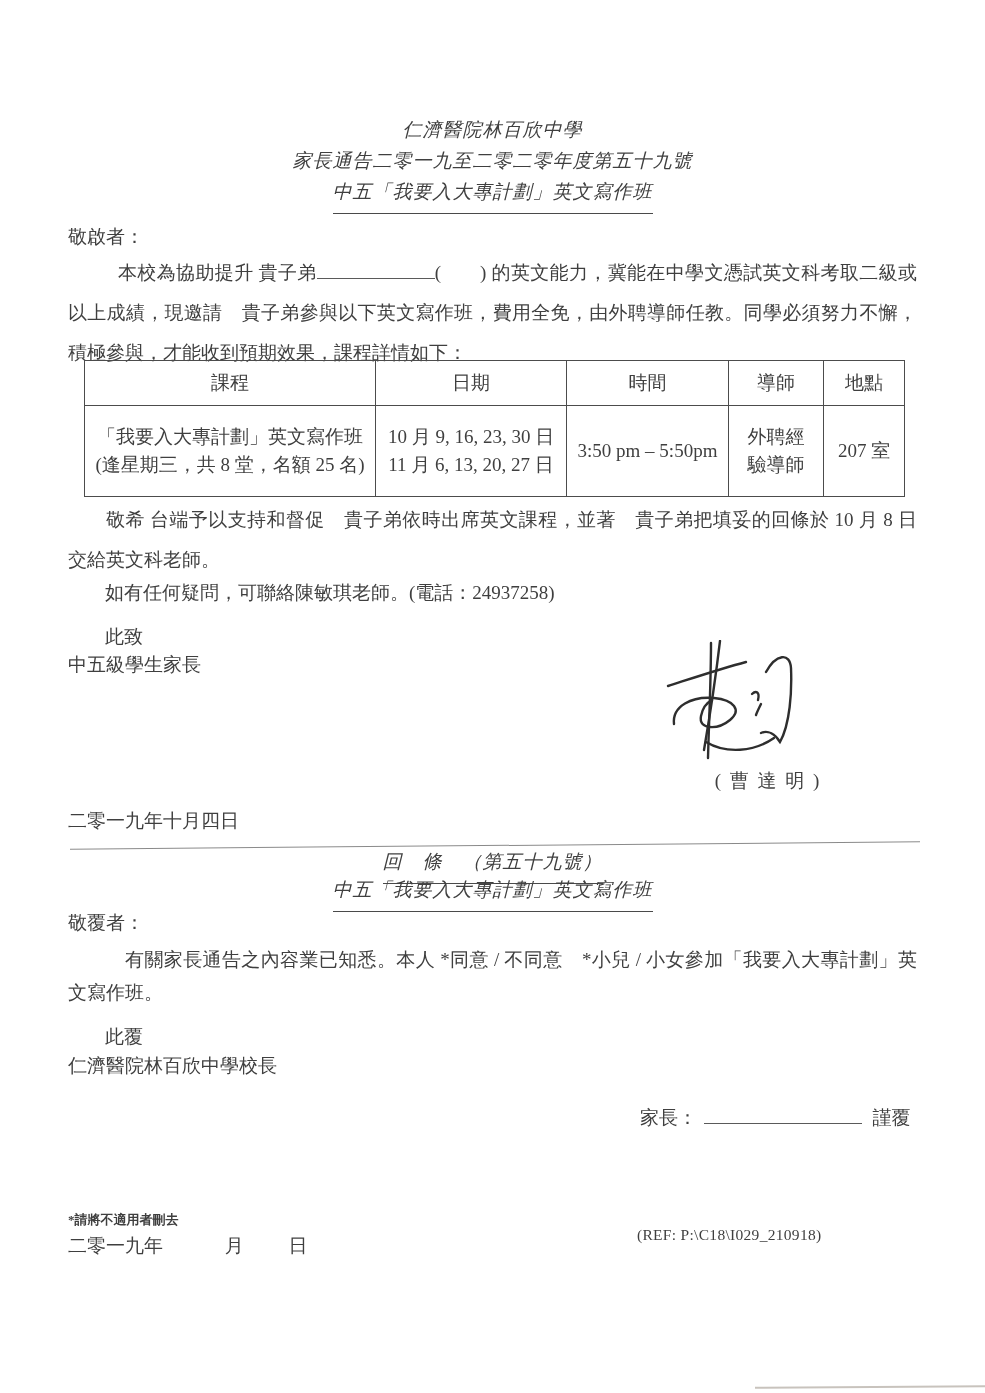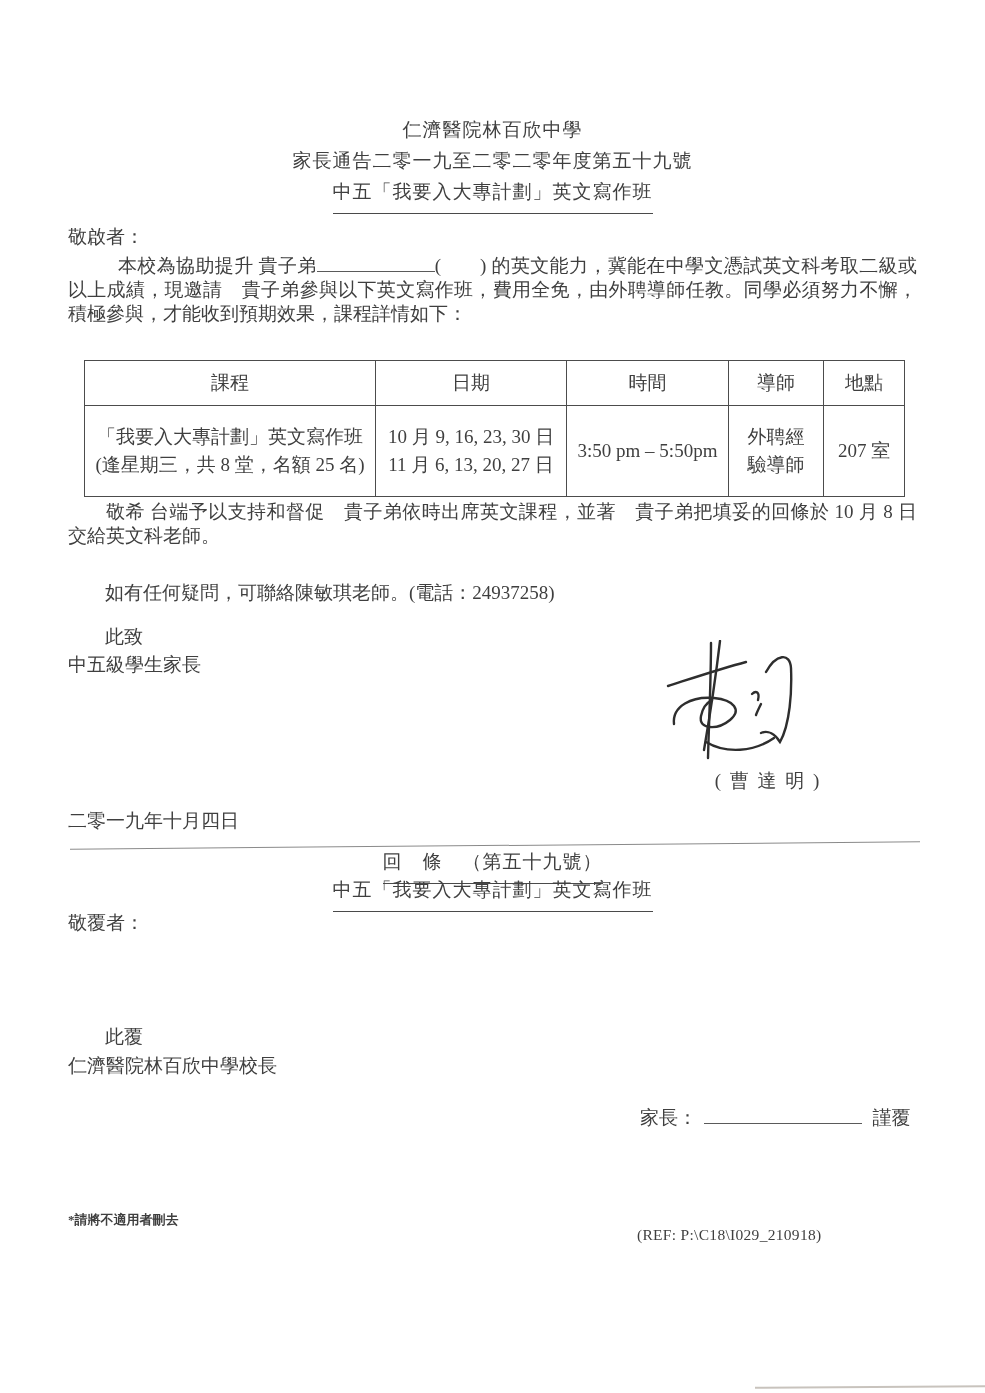--- a/index.html
+++ b/index.html
@@ -7,23 +7,23 @@
     position:relative;
     width:985px;height:1393px;
     background:#ffffff;
     color:#3f3f3f;
     font-family:"Liberation Serif","DejaVu Serif",serif;
     font-size:19px;
     overflow:hidden;
   }
   .abs{position:absolute;}
   .center{text-align:center;}
-  .hdr{width:985px;left:0;letter-spacing:1px;}
+  .hdr{width:985px;left:0;letter-spacing:1px;font-style:italic;}
   .u{border-bottom:1.5px solid #4a4a4a;padding-bottom:8px;display:inline-block;}
-  .para{line-height:24px;text-align:justify;}
+  .para{line-height:40px;text-align:justify;}
   .blank{display:inline-block;border-bottom:1.5px solid #5a5a5a;height:18px;vertical-align:baseline;}
   table.course{border-collapse:collapse;table-layout:fixed;}
   table.course th,table.course td{
     border:1.4px solid #4c4c4c;
     text-align:center;vertical-align:middle;
     font-weight:normal;font-size:19px;line-height:28px;
     padding:2px 8px;
   }
   table.course th{height:40px;}
   table.course td{height:86px;}
@@ -113,31 +113,37 @@
 
   <div class="abs hdr center" style="top:849px;">
     <span class="u">回　條　（第五十九號）</span>
   </div>
   <div class="abs hdr center" style="top:877px;">
     <span class="u">中五「我要入大專計劃」英文寫作班</span>
   </div>
 
   <div class="abs" style="left:68px;top:910px;">敬覆者：</div>
 
+  <p class="abs para" style="left:68px;top:943px;width:849px;margin:0;text-indent:57px;line-height:33px;">有關家長通告之內容業已知悉。本人 *同意 / 不同意　*小兒 / 小女參加「我要入大專計劃」英文寫作班。</p>
 
   <div class="abs" style="left:105px;top:1024px;">此覆</div>
   <div class="abs" style="left:68px;top:1053px;">仁濟醫院林百欣中學校長</div>
 
   <div class="abs" style="left:640px;top:1105px;">
     <span>家長：</span>
     <span class="blank" style="width:158px;margin:0 6px 0 2px;"></span>
     <span>謹覆</span>
   </div>
 
 
   <div class="abs small" style="left:68px;top:1211px;font-weight:bold;">*請將不適用者刪去</div>
 
+  <div class="abs" style="left:68px;top:1233px;">
+    <span>二零一九年</span>
+    <span style="margin-left:57px;">月</span>
+    <span style="margin-left:40px;">日</span>
+  </div>
 
   <div class="abs ref" style="left:637px;top:1226px;">(REF: P:\C18\I029_210918)</div>
 
   <div class="abs faintline" style="left:755px;top:1386px;width:230px;"></div>
 
 </div>
 
 </body></html>

